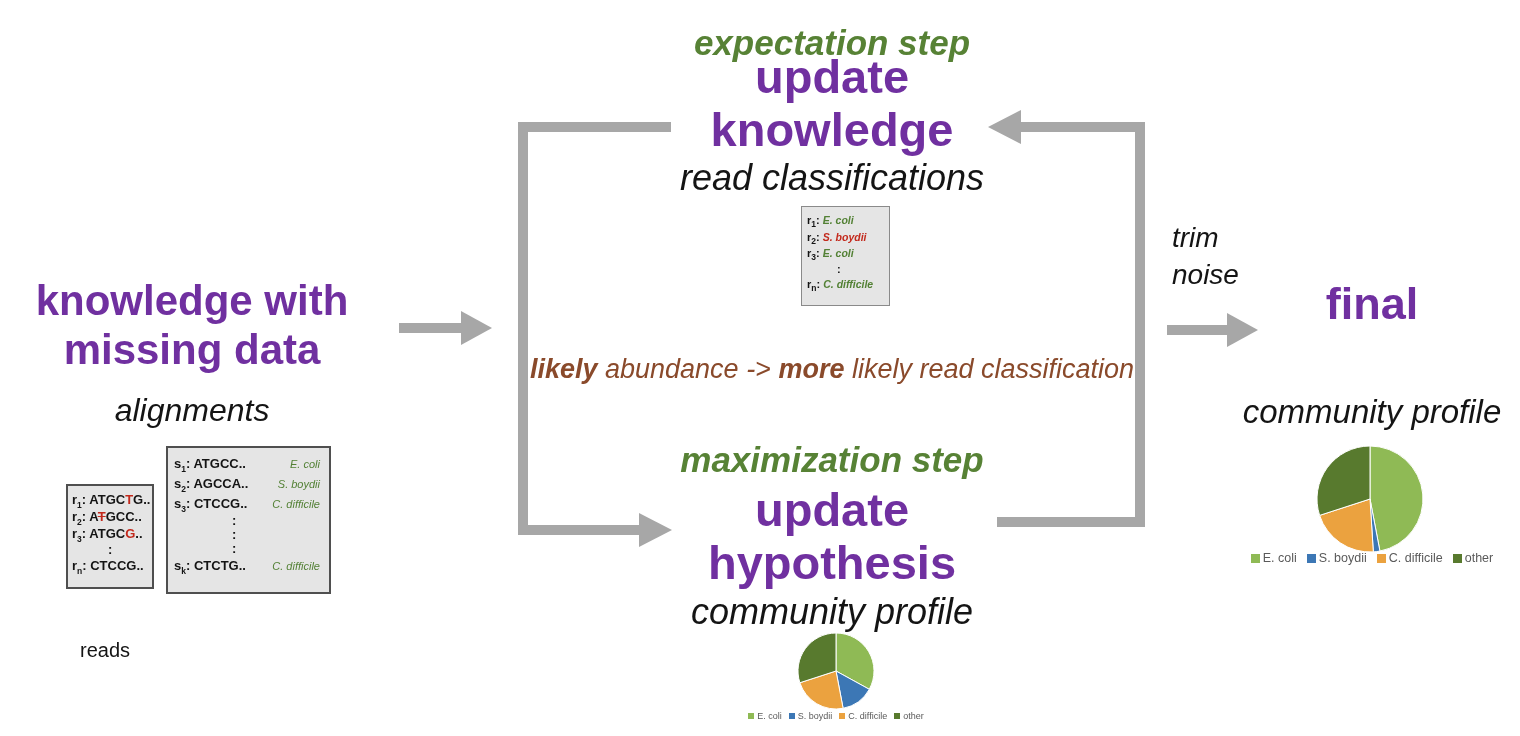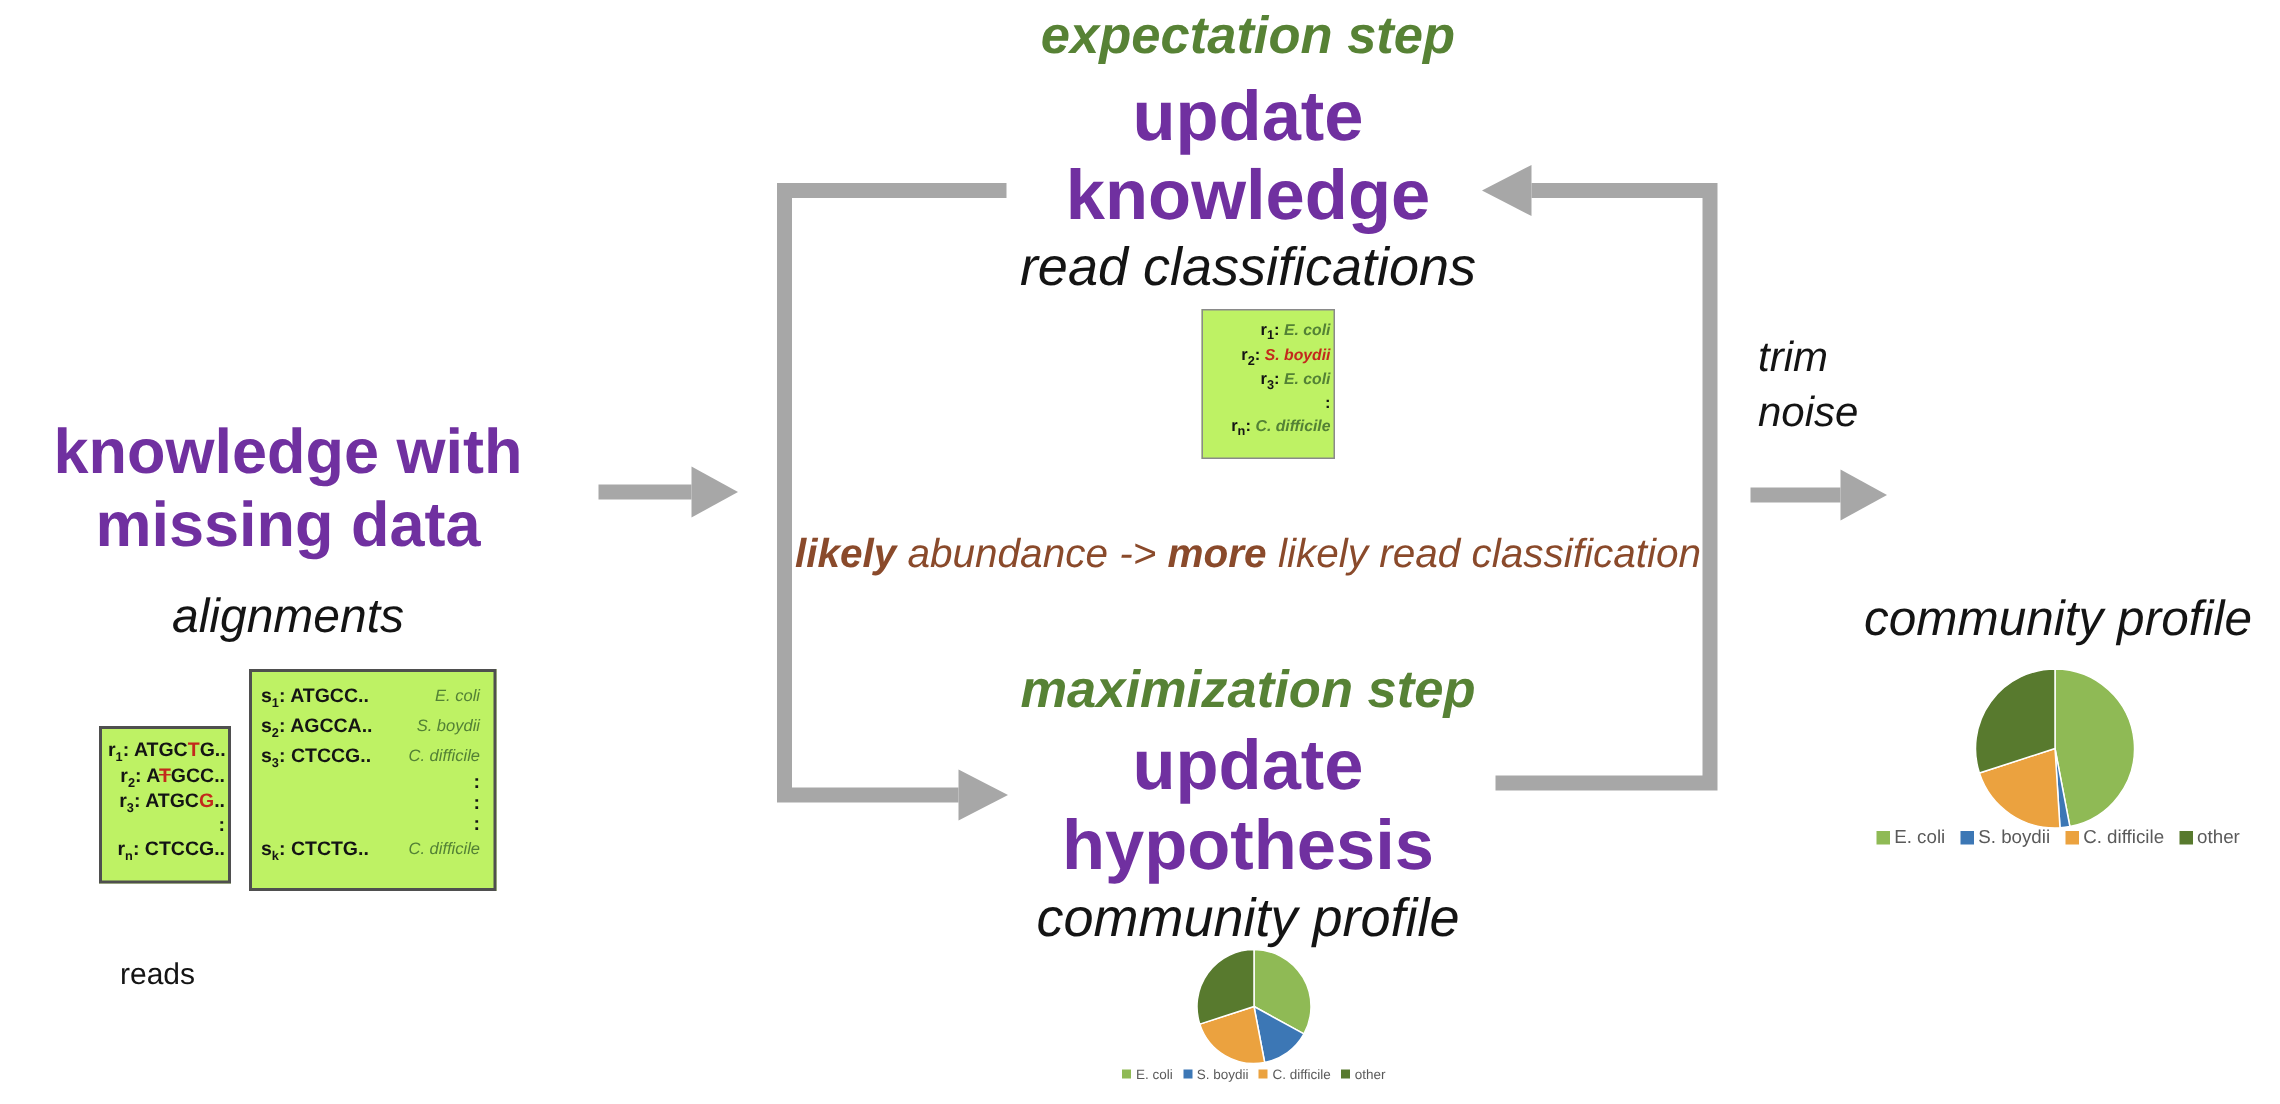--- a/index.html
+++ b/index.html
@@ -11,39 +11,39 @@
           font-family:"Liberation Sans",sans-serif;color:var(--ink);}
   .arrows{position:absolute;left:0;top:0;}
   .arrow-line{fill:none;stroke:var(--arrow);stroke-width:10px;stroke-linejoin:miter;}
   .arrow-head{fill:var(--arrow);stroke:none;}
 
   
   .left-title{position:absolute;left:0;top:276px;width:384px;text-align:center;
               color:var(--purple);font-weight:bold;font-size:42px;line-height:49px;}
   .left-sub{position:absolute;left:0;top:392px;width:384px;text-align:center;
             font-style:italic;font-size:32px;}
-  .box{position:absolute;border:2px solid #4f4f4f;background:#bef264;font-size:13px;font-weight:bold;text-align:right;}
+  .box{position:absolute;border:2px solid #4f4f4f;background:#e5e5e5;font-size:13px;font-weight:bold;}
   .reads-box{left:66px;top:484px;width:78px;height:96px;padding:5px 2px 0 4px;}
   .ref-box{left:166px;top:446px;width:146px;height:138px;padding:6px 9px 0 6px;}
   .seq-row{line-height:17px;white-space:nowrap;}
   sub{font-size:8.5px;line-height:0;}
   .c-red{color:var(--red);}
   .strike{text-decoration:line-through;}
   .reads-dots{padding-left:36px;line-height:15px;}
   .ref-row{display:flex;justify-content:space-between;line-height:20px;}
   .ref-dots{padding-left:58px;line-height:14px;}
   .species{font-style:italic;color:var(--species-green);font-size:11px;font-weight:normal;}
   .caption{position:absolute;text-align:center;font-size:20px;color:var(--ink);}
   .reads-caption{left:60px;top:599px;width:90px;margin-top:40px;}
   .ref-caption{left:166px;top:599px;width:146px;line-height:27px;}
 
   
   .step-label{position:absolute;left:525px;width:614px;text-align:center;
               font-size:35px;font-style:italic;font-weight:bold;color:var(--green);}
-  .expectation-step{top:4px;text-align:center;}
+  .expectation-step{top:23px;text-align:center;}
   .maximization-step{top:440px;}
   .big-title{position:absolute;left:525px;width:614px;text-align:center;
              font-size:47px;font-weight:bold;color:var(--purple);line-height:53px;}
   .update-knowledge{top:50px;}
   .update-hypothesis{top:483px;}
   .center-sub{position:absolute;left:525px;width:614px;text-align:center;
               font-size:36px;font-style:italic;color:var(--ink);}
   .read-classifications{top:157px;}
   .community-profile-1{top:591px;}
   .class-box{left:801px;top:206px;width:80px;height:93px;padding:5px 2px 0 5px;
@@ -182,20 +182,21 @@
         <span class="swatch" style="background: rgb(88, 122, 46);"></span>
         <span class="legend-label">other</span>
       </span>
     </div>
 
   <div class="trim-noise">
     <div>trim</div>
     <div>noise</div>
   </div>
   <div class="final-title">
+    <div>final</div>
   </div>
   <div class="community-profile-2">community profile</div>
 
   <svg class="pie pie-2" id="pie2" width="110" height="110">
       <path d="M 55 55 L 55 2 A 53 53 0 0 1 64.9312096730434 107.06122428862051 Z" fill="#8FBA55" stroke="#ffffff" stroke-width="1"></path>
       <path d="M 55 55 L 64.9312096730434 107.06122428862051 A 53 53 0 0 1 58.327897535053644 107.89541660669839 Z" fill="#3C77B5" stroke="#ffffff" stroke-width="1"></path>
       <path d="M 55 55 L 58.327897535053644 107.89541660669839 A 53 53 0 0 1 4.594004636356864 71.37790070187222 Z" fill="#EBA23F" stroke="#ffffff" stroke-width="1"></path>
       <path d="M 55 55 L 4.594004636356864 71.37790070187222 A 53 53 0 0 1 54.999999999999986 2 Z" fill="#587A2E" stroke="#ffffff" stroke-width="1"></path>
     </svg>
   <div class="legend legend-2" id="legend2">

